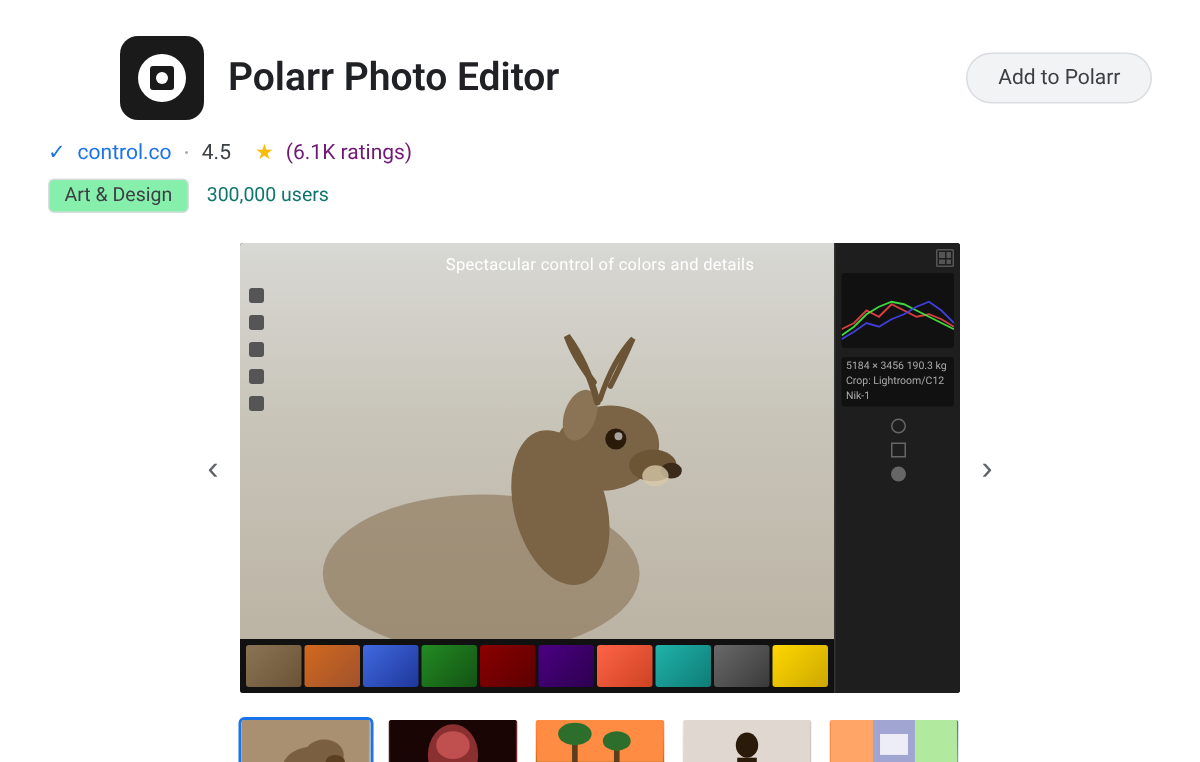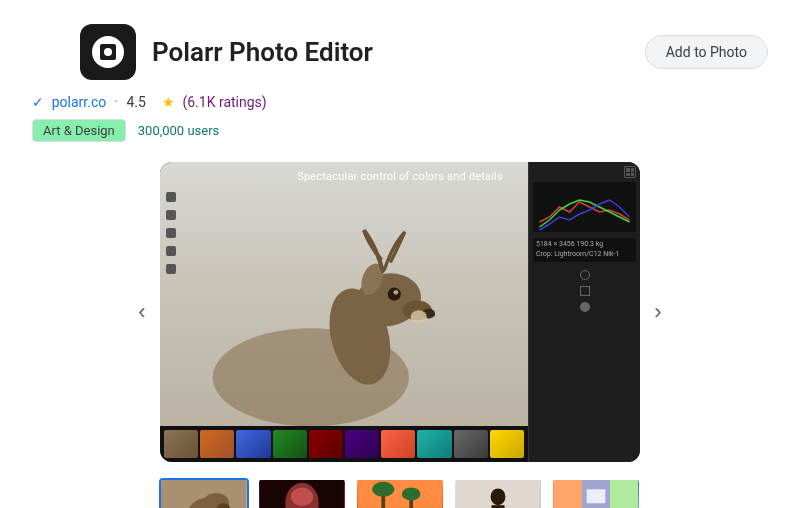--- a/index.html
+++ b/index.html
@@ -138,21 +138,21 @@
       align-items: center;
       justify-content: center;
       width: 36px;
       height: 36px;
       flex-shrink: 0;
     }
     .main-screenshot {
       width: 480px;
       height: 300px;
       background: #1a1a1a;
-      border-radius: 12px;
+      border-radius: 2px;
       overflow: hidden;
       position: relative;
       flex-shrink: 0;
     }
     .screenshot-label {
       position: absolute;
       top: 8px;
       left: 50%;
       transform: translateX(-50%);
       color: #fff;
@@ -169,21 +169,21 @@
       display: flex;
       align-items: stretch;
     }
     .deer-main {
       flex: 1;
       background: linear-gradient(180deg, #d8d8d4 0%, #c8c4b8 40%, #b8b0a0 100%);
       position: relative;
       overflow: hidden;
     }
     .sidebar-panel {
-      width: 112px;
+      width: 84px;
       background: #1e1e1e;
       border-left: 1px solid #333;
       position: relative;
       display: flex;
       flex-direction: column;
       padding: 4px;
     }
     .histogram-box {
       width: 100%;
       height: 50px;
@@ -297,26 +297,26 @@
       <div class="app-icon">
 
         <svg viewBox="0 0 36 36" fill="none" xmlns="http://www.w3.org/2000/svg">
           <circle cx="18" cy="18" r="16" fill="#fff"></circle>
           <rect x="10" y="10" width="16" height="16" rx="2" fill="#1a1a1a"></rect>
           <circle cx="18" cy="18" r="4" fill="#fff"></circle>
         </svg>
       </div>
       <h1 class="app-title">Polarr Photo Editor</h1>
     </div>
-    <button class="add-chrome-btn">Add to Photo</button>
+    <button class="add-chrome-btn">Add to Polarr</button>
   </div>
 
   <div class="meta-row">
     <span class="verified-icon">✓</span>
-    <a class="site-link">polarr.co</a>
+    <a class="site-link">control.co</a>
     <span class="dot">·</span>
     <span class="rating-text">
       <span>4.5</span>
       <span class="star">★</span>
     </span>
     <a class="rating-link">(6.1K ratings)</a>
   </div>
 
   <div class="tags-row">
     <span class="tag-badge">Art &amp; Design</span>

